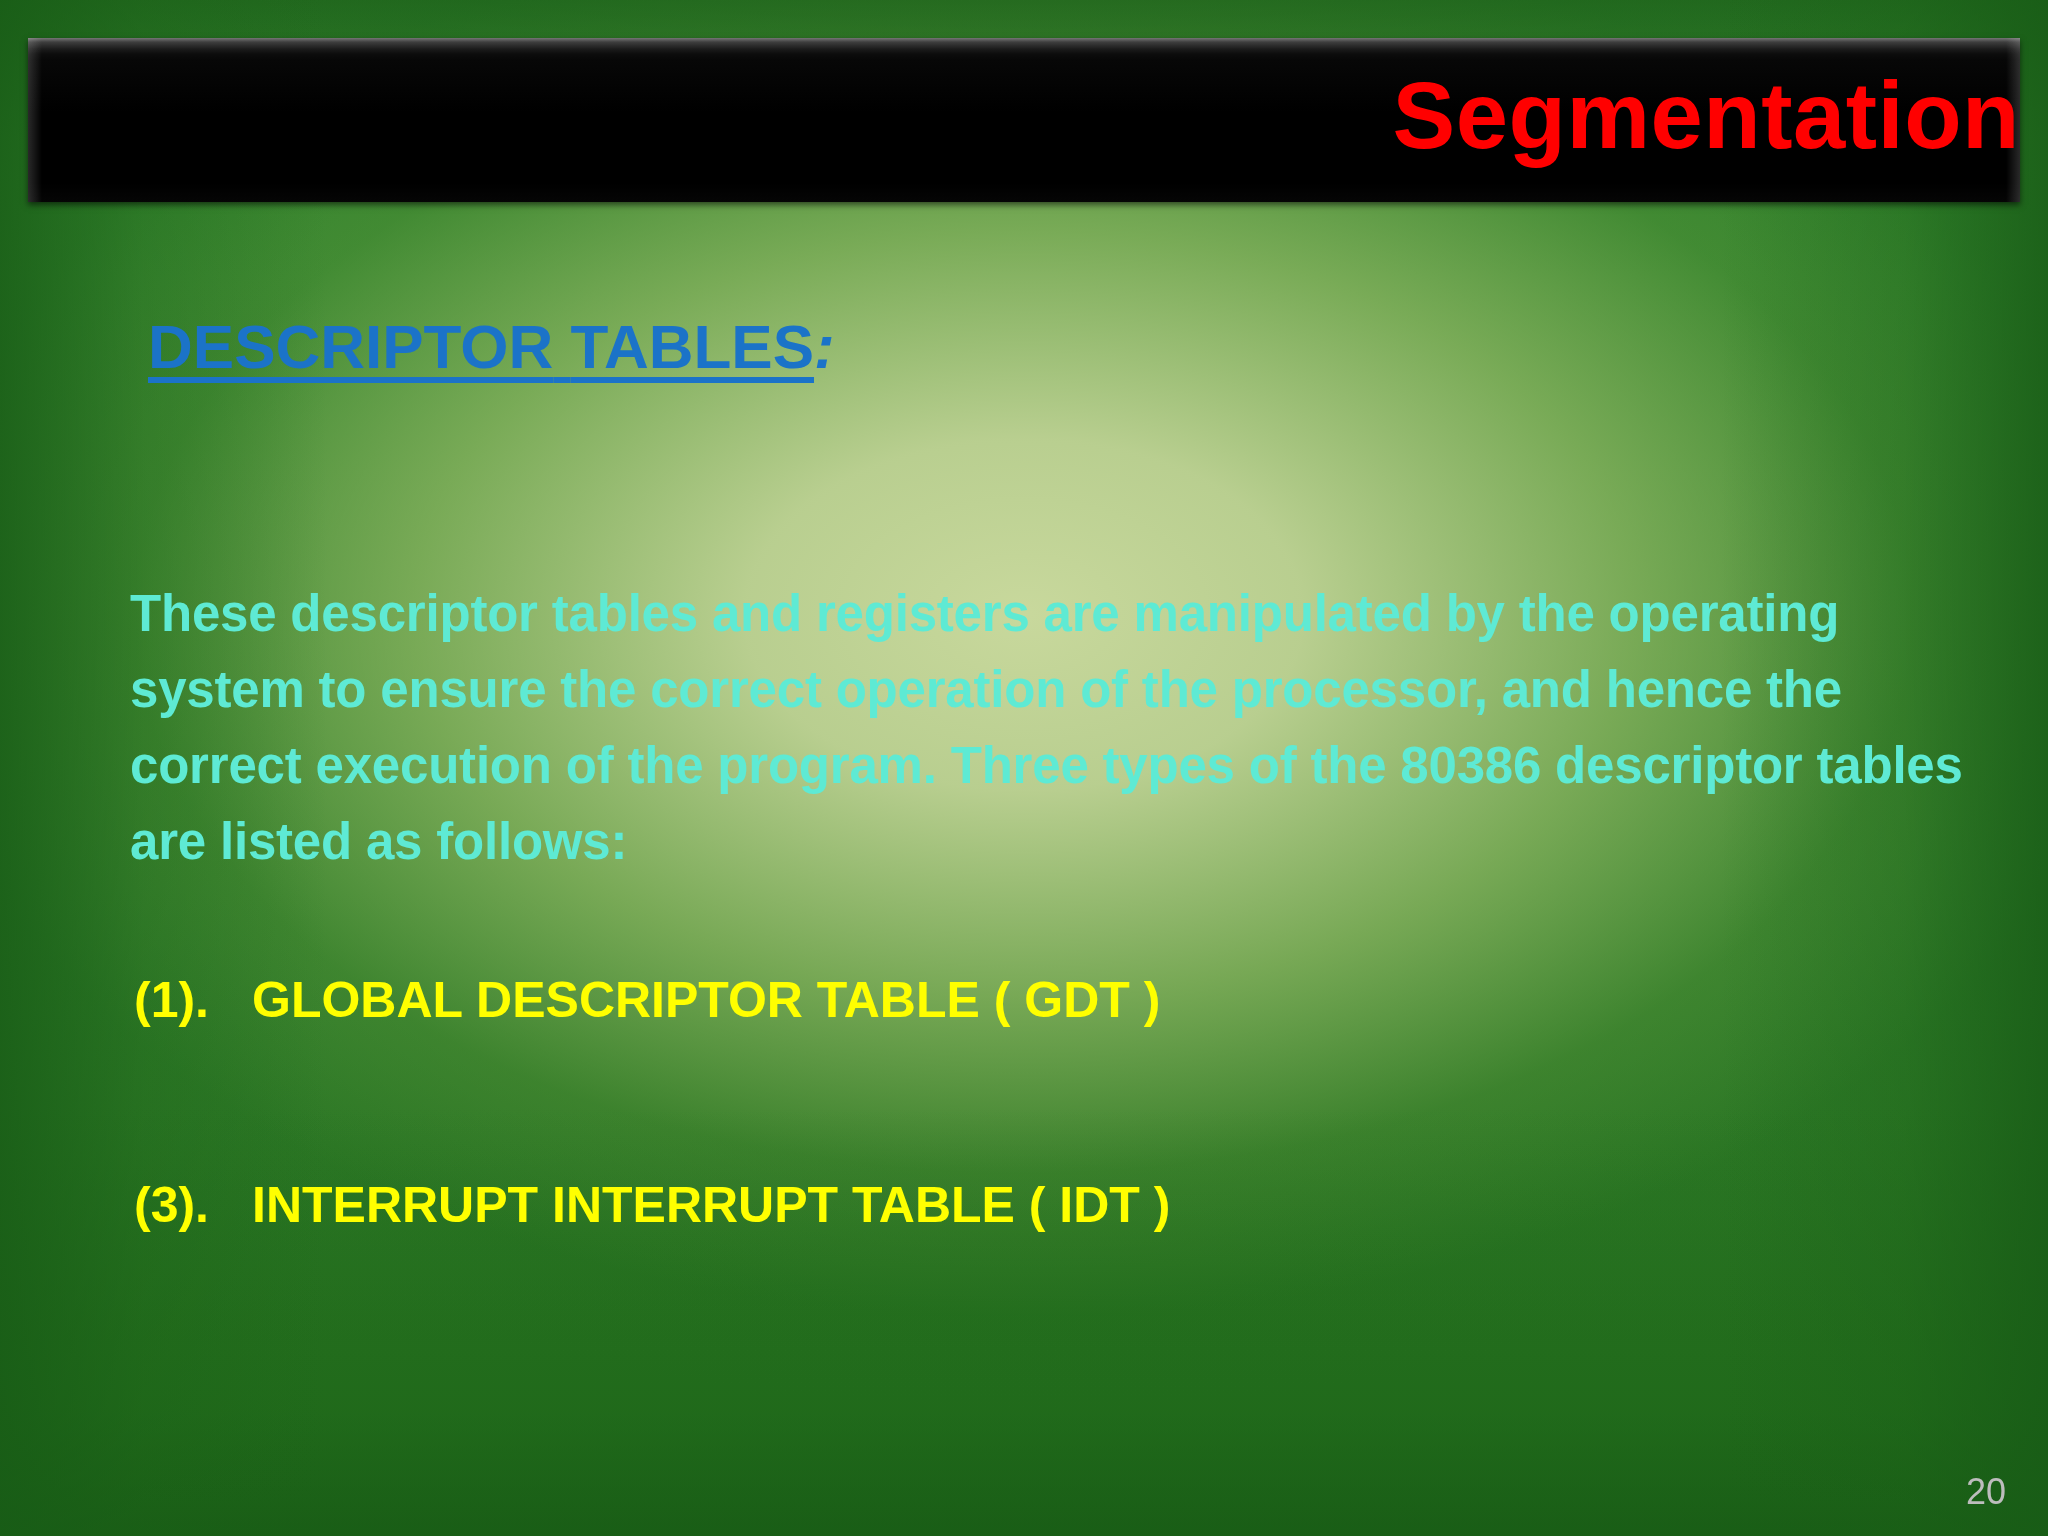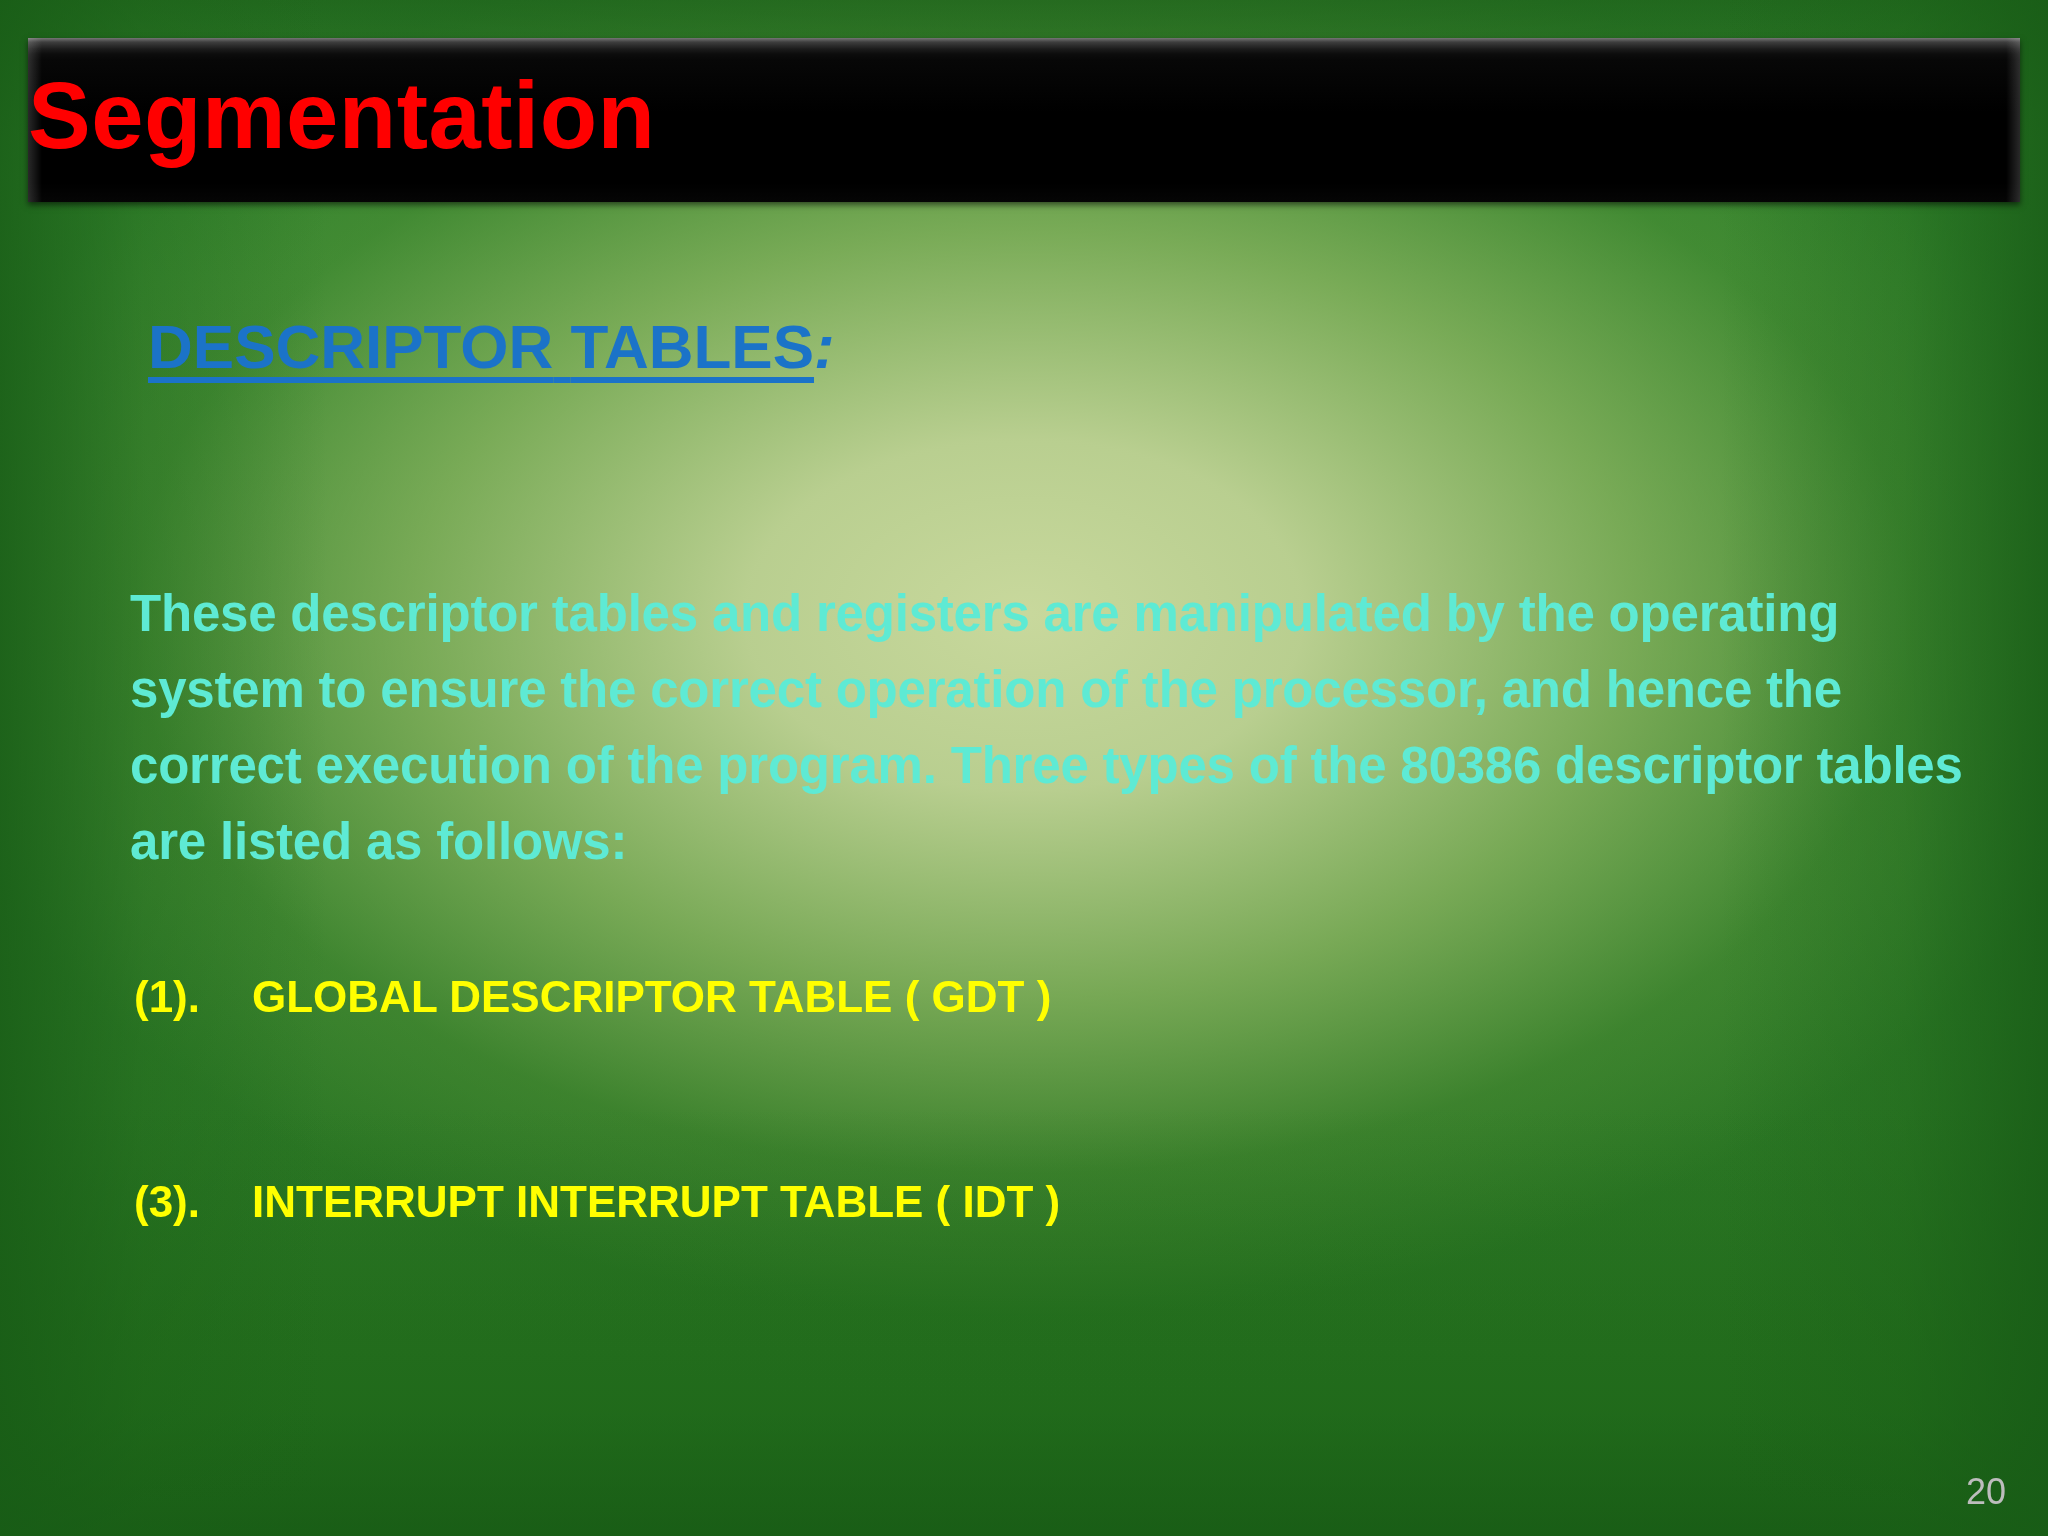--- a/index.html
+++ b/index.html
@@ -49,21 +49,21 @@
     position: absolute;
     left: 28px;
     top: 38px;
     width: 1992px;
     height: 164px;
     background:
       linear-gradient(180deg, #3a3a3a 0px, #242424 5px, #111111 11px, #070707 22px, #000000 45%, #000000 88%, #050505 100%);
     box-shadow: 0 3px 6px rgba(0,0,0,0.55);
     display: flex;
     align-items: center;
-    justify-content: flex-start;
+    justify-content: flex-end;
   }
   .title-banner::after {
     
     content: "";
     position: absolute;
     inset: 0;
     pointer-events: none;
     background:
       linear-gradient(180deg, rgba(255,255,255,0.30) 0px, rgba(255,255,255,0.10) 4px, rgba(255,255,255,0) 16px),
       linear-gradient(90deg, rgba(255,255,255,0.16) 0px, rgba(255,255,255,0) 14px),
@@ -116,21 +116,21 @@
   }
 
   
   .list {
     position: absolute;
     left: 134px;
     top: 975px;
     width: 1860px;
   }
   .list-item {
-    font-size: 44px;
+    font-size: 50px;
     font-weight: bold;
     color: #FFFF00;
     line-height: 1;
     height: 205px;
     white-space: nowrap;
   }
   .list-item .num {
     display: inline-block;
     min-width: 118px;
   }

